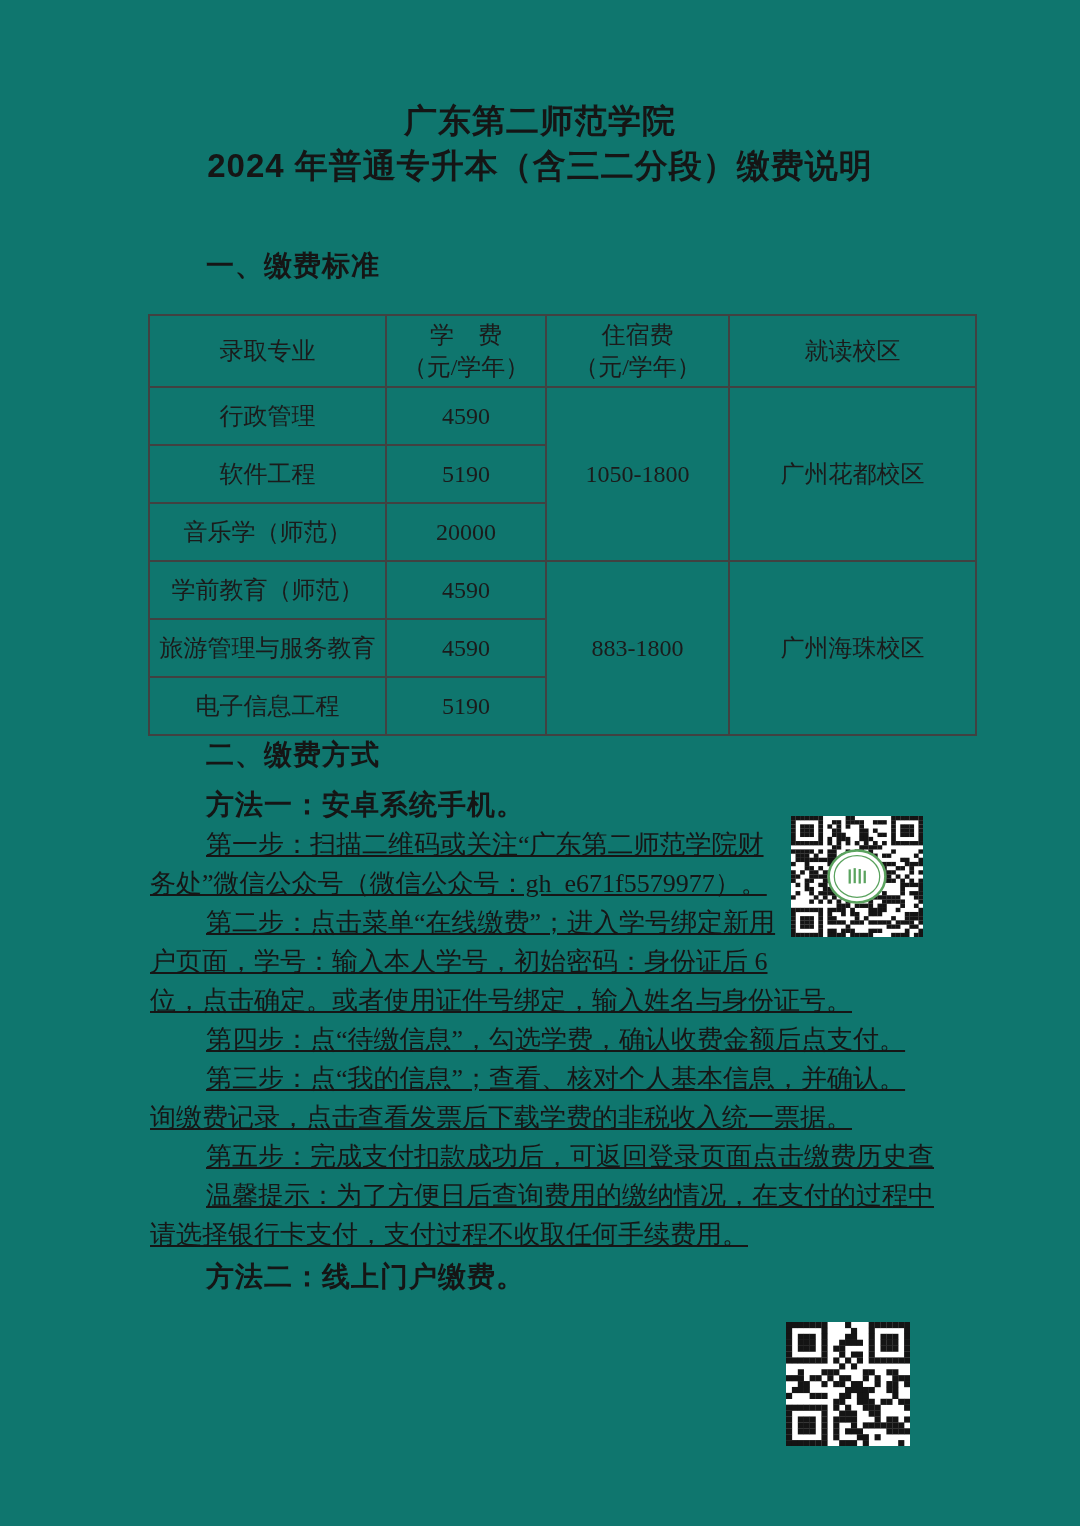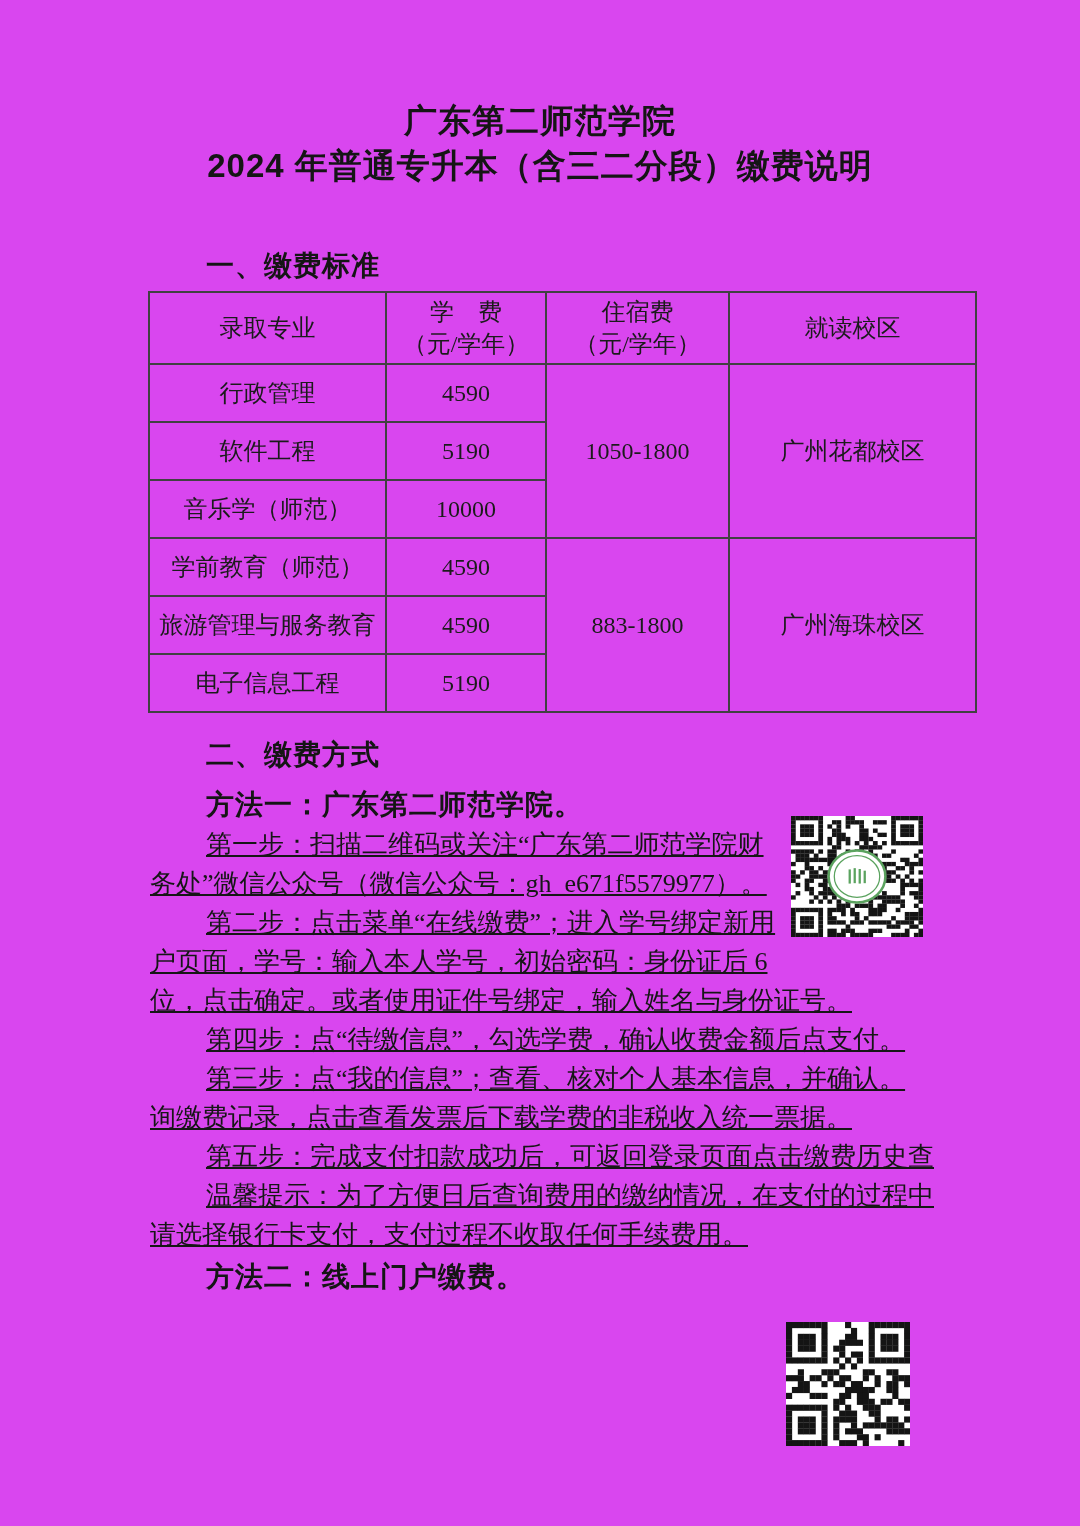--- a/index.html
+++ b/index.html
@@ -1,17 +1,17 @@
 <!DOCTYPE html>
 <html><head>
 <meta charset="utf-8">
 <style>
   html,body{margin:0;padding:0;background:#ffffff;}
   .page{
-    position:relative;width:1080px;height:1526px;background:#d946ef;
+    position:relative;width:1080px;height:1526px;background:#0f766e;
     font-family:"Liberation Serif","DejaVu Serif",serif;
     color:#151515;overflow:hidden;
   }
   
   .doc-title{
     position:absolute;top:98px;left:0;width:1080px;
     text-align:center;font-family:"Liberation Sans","DejaVu Sans",sans-serif;
     font-weight:bold;font-size:33px;line-height:45px;letter-spacing:1px;
   }
   .sec-heading{
@@ -23,21 +23,21 @@
   #heading2{top:739px;}
   .method-heading{
     position:absolute;left:206px;
     font-family:"Liberation Sans","DejaVu Sans",sans-serif;
     font-weight:bold;font-size:28px;line-height:32px;letter-spacing:1px;
   }
   #m1-heading{top:789px;}
   #m2-heading{top:1261px;}
   
   .fee-table{
-    position:absolute;top:291px;left:148px;width:827px;
+    position:absolute;top:314px;left:148px;width:827px;
     border-collapse:collapse;table-layout:fixed;
     font-size:24px;color:#1b1b1b;
   }
   .fee-table col.c1{width:237px;}
   .fee-table col.c2{width:160px;}
   .fee-table col.c3{width:183px;}
   .fee-table col.c4{width:247px;}
   .fee-table th,.fee-table td{
     border:2px solid #414141;text-align:center;vertical-align:middle;
     font-weight:normal;padding:0;
@@ -108,42 +108,42 @@
         <td>4590</td>
         <td rowspan="3">1050-1800</td>
         <td rowspan="3">广州花都校区</td>
       </tr>
       <tr>
         <td>软件工程</td>
         <td>5190</td>
       </tr>
       <tr>
         <td>音乐学（师范）</td>
-        <td>10000</td>
+        <td>20000</td>
       </tr>
       <tr>
         <td>学前教育（师范）</td>
         <td>4590</td>
         <td rowspan="3">883-1800</td>
         <td rowspan="3">广州海珠校区</td>
       </tr>
       <tr>
         <td>旅游管理与服务教育</td>
         <td>4590</td>
       </tr>
       <tr>
         <td>电子信息工程</td>
         <td>5190</td>
       </tr>
     </tbody>
   </table>
 
   <div id="heading2" class="sec-heading">二、缴费方式</div>
 
-  <div id="m1-heading" class="method-heading">方法一：广东第二师范学院。</div>
+  <div id="m1-heading" class="method-heading">方法一：安卓系统手机。</div>
   <div id="m1-lines" class="textblock">
     <div class="tl ind">第一步：扫描二维码或关注“广东第二师范学院财</div>
     <div class="tl">务处”微信公众号（微信公众号：gh_e671f5579977）。</div>
     <div class="tl ind">第二步：点击菜单“在线缴费”；进入学号绑定新用</div>
     <div class="tl">户页面，学号：输入本人学号，初始密码：身份证后 6</div>
     <div class="tl">位，点击确定。或者使用证件号绑定，输入姓名与身份证号。</div>
     <div class="tl ind">第四步：点“待缴信息”，勾选学费，确认收费金额后点支付。</div>
     <div class="tl ind">第三步：点“我的信息”；查看、核对个人基本信息，并确认。</div>
     <div class="tl">询缴费记录，点击查看发票后下载学费的非税收入统一票据。</div>
     <div class="tl ind">第五步：完成支付扣款成功后，可返回登录页面点击缴费历史查</div>

